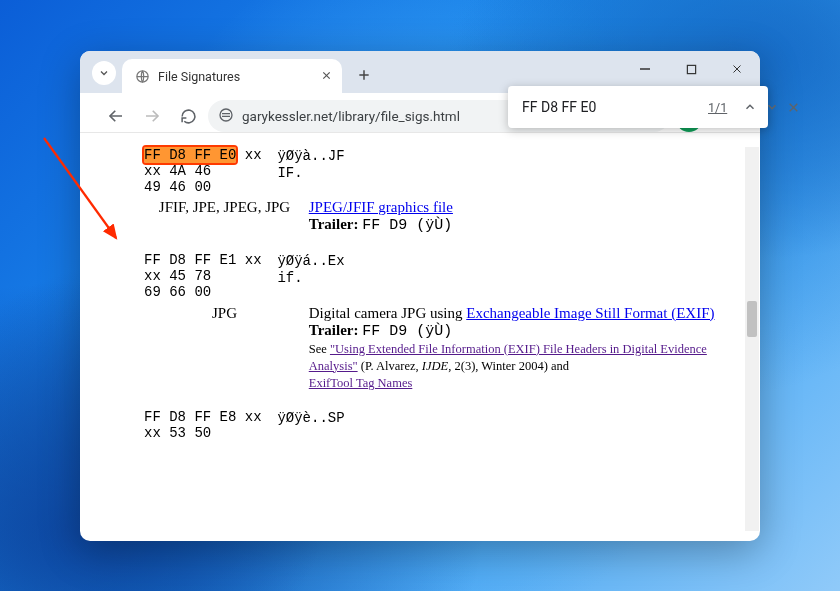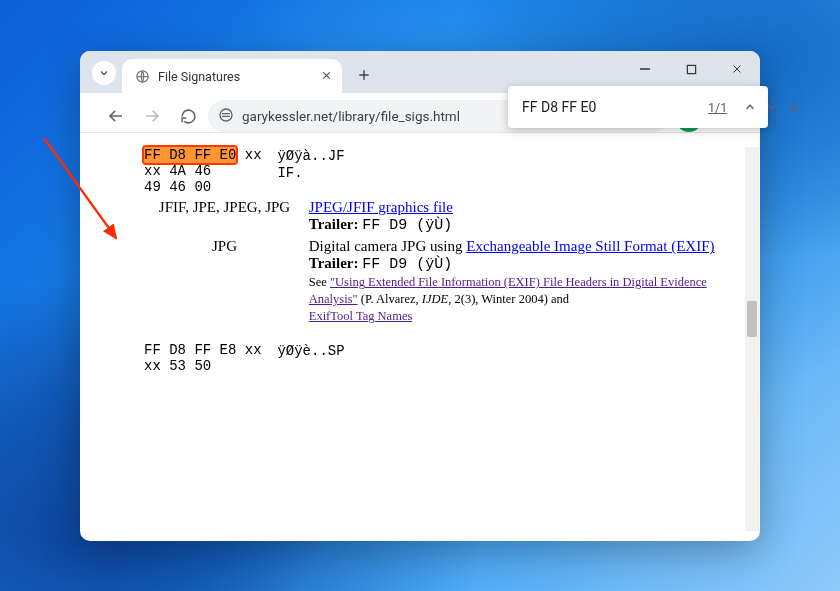--- a/index.html
+++ b/index.html
@@ -283,20 +283,29 @@
       </span>
     </div>
     <div class="extrow">
       <span class="extlabel w1">JFIF, JPE, JPEG, JPG</span>
       <span class="extdesc">
         <a class="link">JPEG/JFIF graphics file</a><br>
         <b>Trailer:</b> <span class="trailer-mono">FF D9 (ÿÙ)</span>
       </span>
     </div>
 
+    <div class="sigrow" style="margin-top:18px">
+      <span class="hexblock"><span>FF D8 FF E1 xx</span>
+<span>xx 45 78</span>
+<span>69 66 00</span></span>
+      <span class="descblock">
+        <span class="desc-mono"><span>ÿØÿá..Ex</span>
+<span>if.</span></span>
+      </span>
+    </div>
     <div class="extrow">
       <span class="extlabel w2">JPG</span>
       <span class="extdesc">
         <span>Digital camera JPG using </span><a class="link">Exchangeable Image Still Format (EXIF)</a><br>
         <b>Trailer:</b> <span class="trailer-mono">FF D9 (ÿÙ)</span><br>
         <span class="see"><span>See </span><a class="vlink">"Using Extended File Information (EXIF) File Headers in Digital Evidence Analysis"</a><span> (P. Alvarez, </span><i>IJDE</i><span>, 2(3), Winter 2004) and </span><br><a class="vlink">ExifTool Tag Names</a></span>
       </span>
     </div>
 
     <div class="sigrow" style="margin-top:18px">

